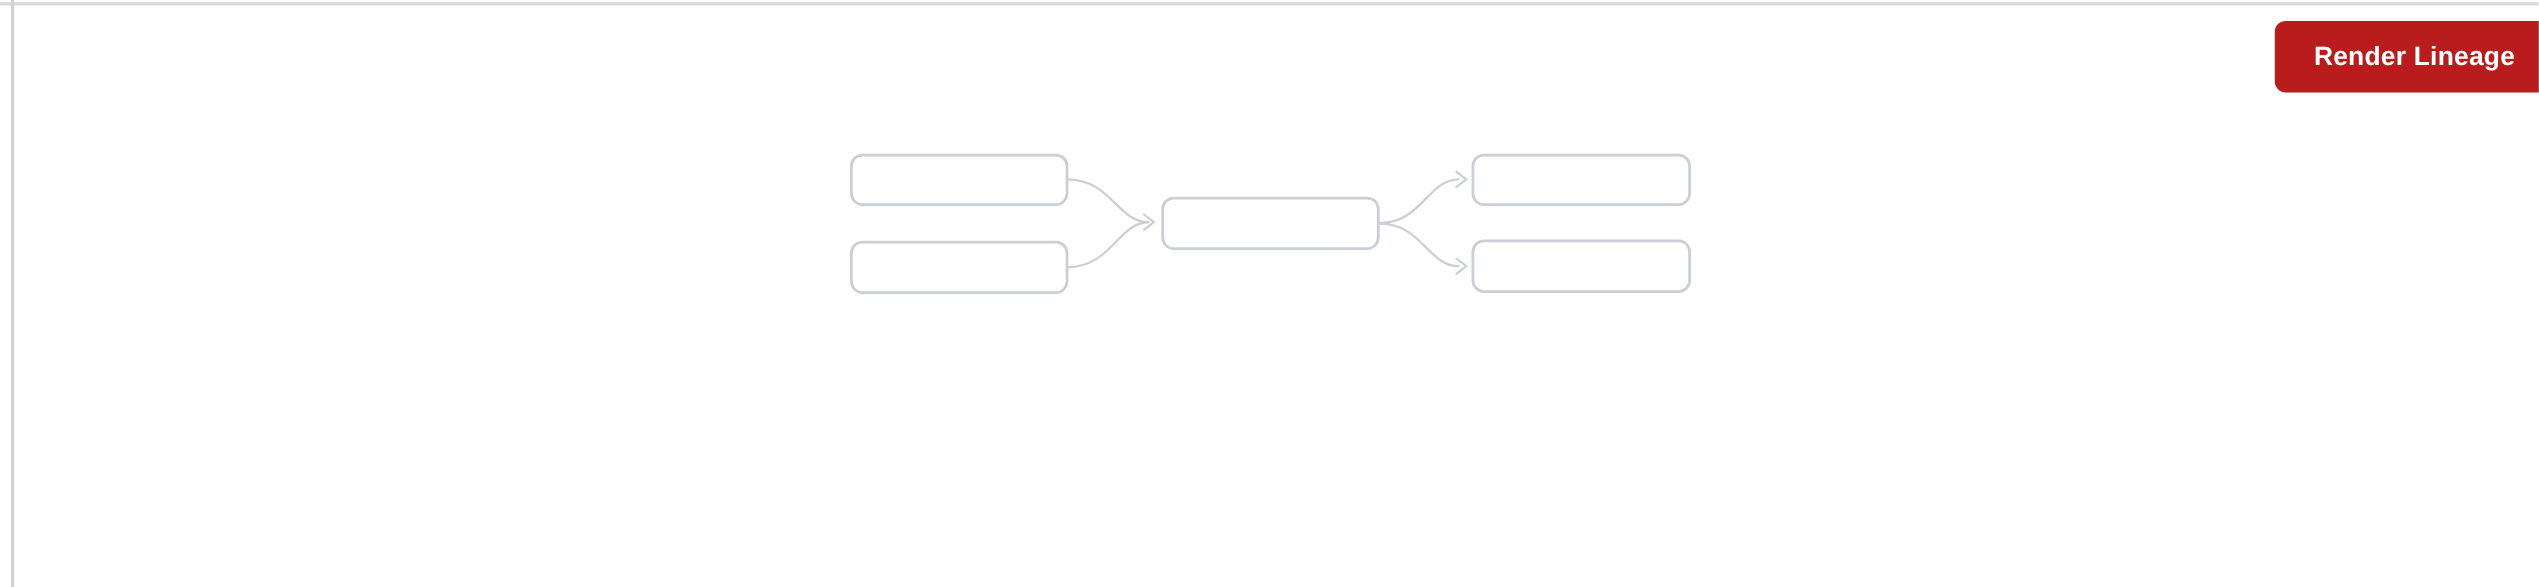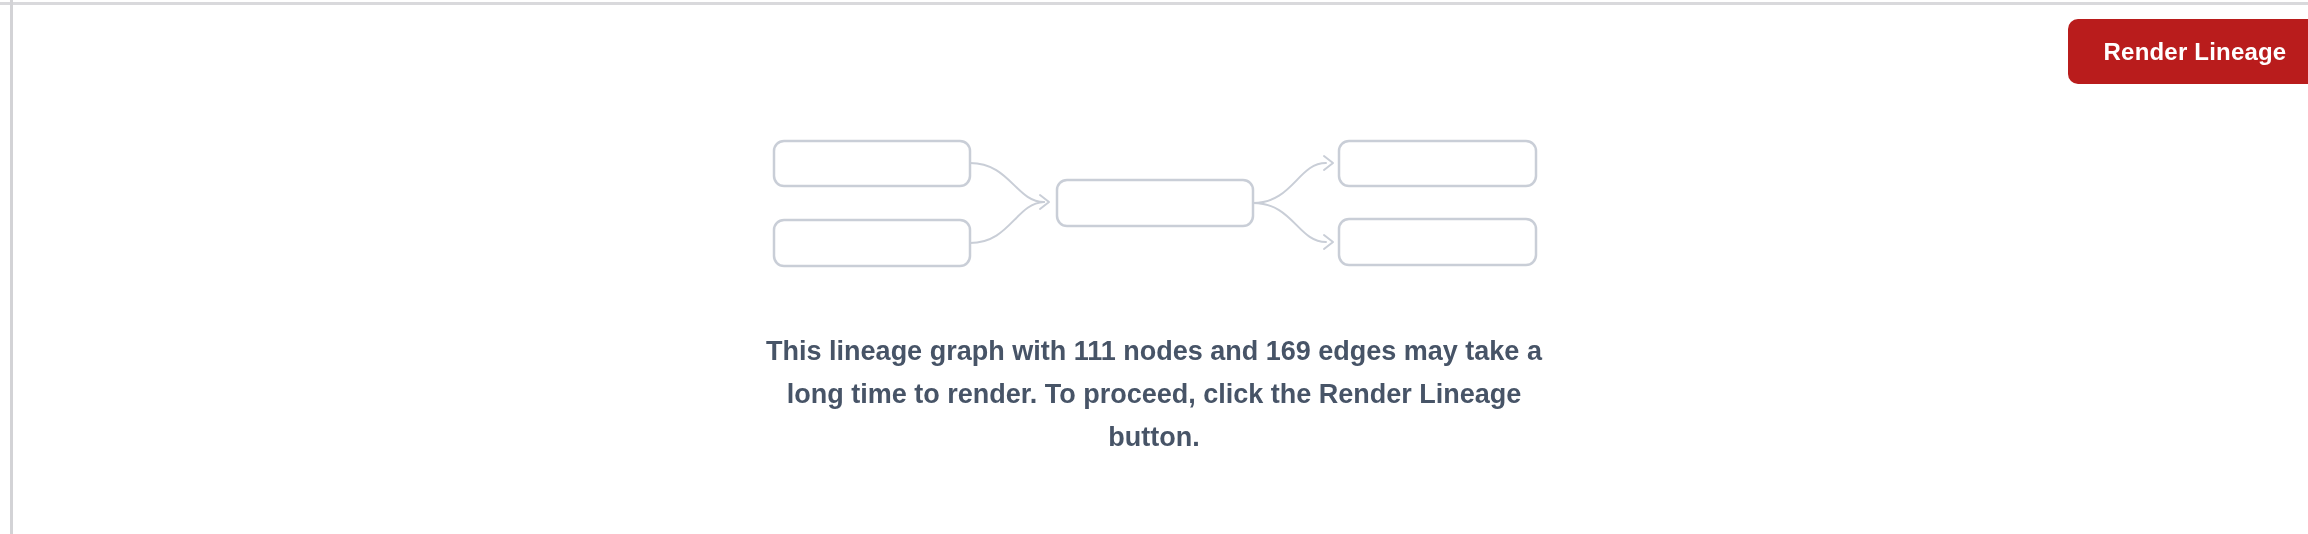--- a/index.html
+++ b/index.html
@@ -73,16 +73,15 @@
 
       <g stroke="#c9ced7" stroke-width="2.5" fill="#ffffff">
         <rect x="6" y="3" width="196" height="45" rx="10"></rect>
         <rect x="6" y="82" width="196" height="46" rx="10"></rect>
         <rect x="289" y="42" width="196" height="46" rx="10"></rect>
         <rect x="571" y="3" width="197" height="45" rx="10"></rect>
         <rect x="571" y="81" width="197" height="46" rx="10"></rect>
       </g>
     </svg>
 
-    <div class="message">This lineage graph with 111 nodes and 169 edges may take a long time to render. To proceed, click the Render Lineage button.</div>
 
   </div>
 </div>
 
 </body></html>

